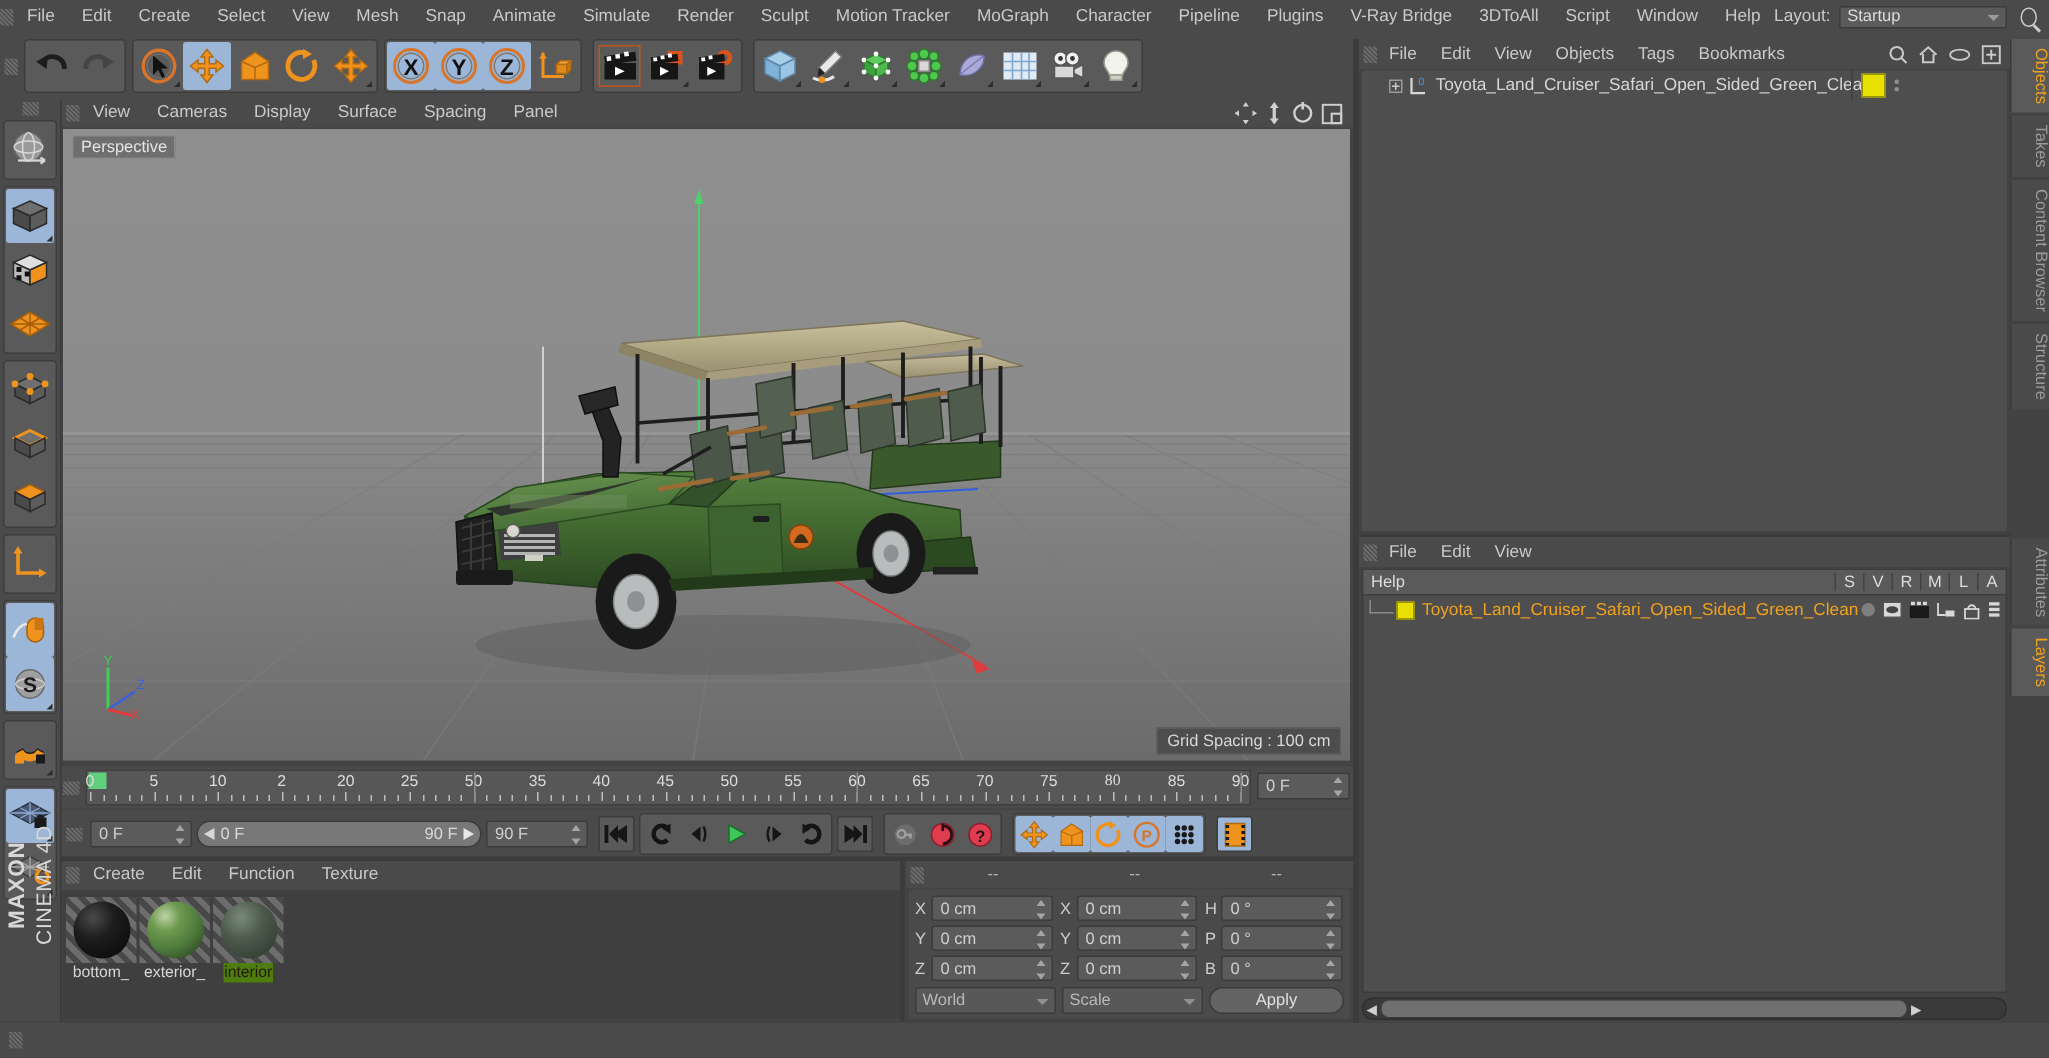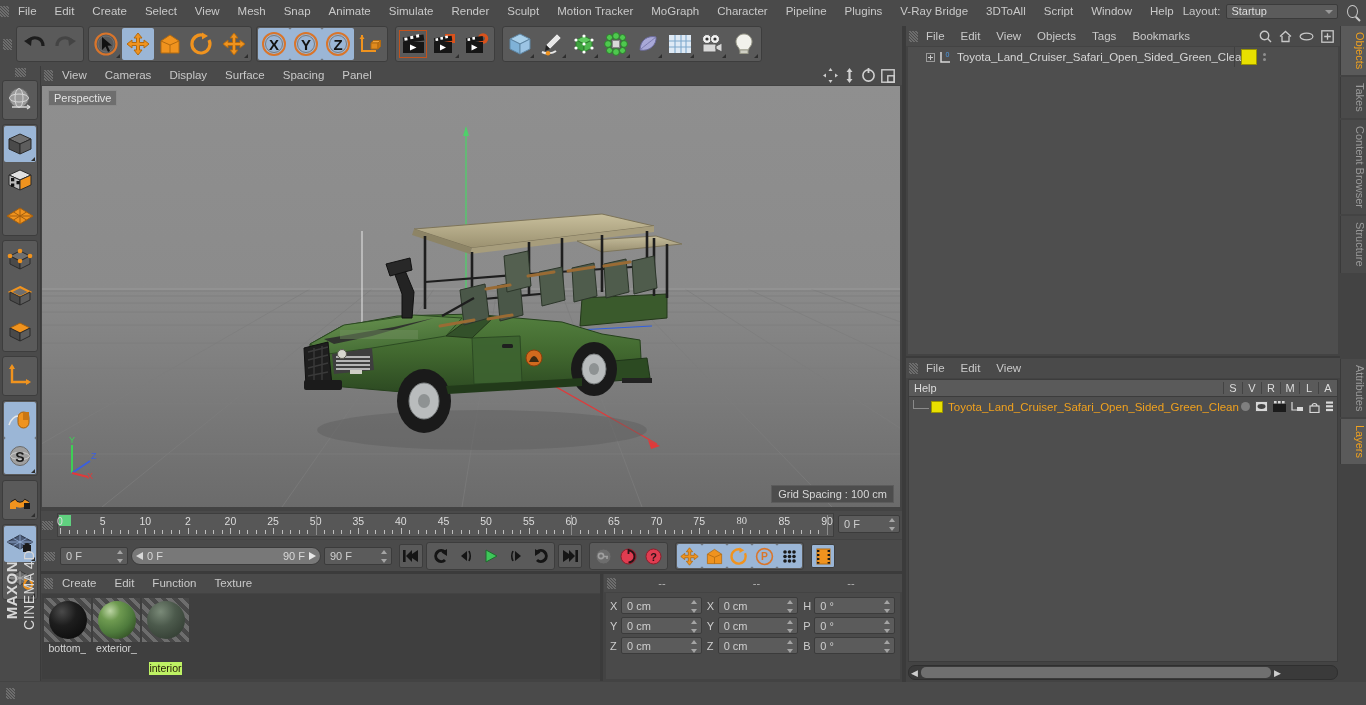--- a/index.html
+++ b/index.html
@@ -142,21 +142,21 @@
   #matmenu .mi{padding:0 9px;line-height:19px;font-size:11.5px;color:#c9c9c9;}
   #matlist{position:absolute;left:2px;top:20px;right:2px;bottom:2px;background:#3f3f3f;display:flex;padding:4px 2px;gap:2px;}
   .matitem{width:47px;display:flex;flex-direction:column;align-items:center;cursor:pointer;}
   .matthumb{
     width:47px;height:44px;
     background-image:repeating-linear-gradient(45deg,#6d6d6d 0 4px,#484848 4px 8px);
     display:flex;align-items:center;justify-content:center;
   }
   .matball{width:38px;height:38px;border-radius:50%;position:relative;overflow:hidden;}
   .matname{font-size:10.5px;color:#d7d7d7;line-height:13px;max-width:47px;overflow:hidden;white-space:nowrap;}
-  .matname.sel{background:#bef264;color:#231a08;margin-top:20px;}
+  .matname.sel{background:#4d7c0f;color:#231a08;}
 
   
   #coord{position:absolute;left:604px;top:574px;width:298px;height:107px;background:#434343;}
   #coordhdr{display:flex;align-items:center;height:18px;background:#4a4a4a;padding-left:3px;gap:0;}
   #coordhdr .cseg{font-size:11px;color:#b4b4b4;text-align:center;}
   #coordbody{position:absolute;left:2px;top:19px;right:2px;bottom:2px;background:#4a4a4a;padding:3px 2px;}
   .crow{display:flex;align-items:center;height:19px;margin-bottom:1px;}
   .clab{width:13px;text-align:left;font-size:11px;color:#cdcdcd;padding-left:2px;}
   .cfield{flex:1;height:17px;margin-right:3px;}
   #coordfoot{display:flex;align-items:center;gap:4px;padding:2px 2px 0 2px;}
@@ -1245,20 +1245,31 @@
         </div>
         <span class="clab">B</span>
         <div class="cfield numfield">
           <span>0 °</span>
           <span class="spin">
               <i class="u"></i>
               <i class="d"></i>
             </span>
         </div>
       </div>
+      <div id="coordfoot">
+        <div class="csel">
+          <span>World</span>
+          <i class="caret"></i>
+        </div>
+        <div class="csel">
+          <span>Scale</span>
+          <i class="caret"></i>
+        </div>
+        <div id="applybtn">Apply</div>
+      </div>
     </div>
   </div>
 
   <div id="objmgr">
     <div id="objmenu" class="menubar">
       <span class="grip"></span>
       <span class="mi">File</span>
       <span class="mi">Edit</span>
       <span class="mi">View</span>
       <span class="mi">Objects</span>

